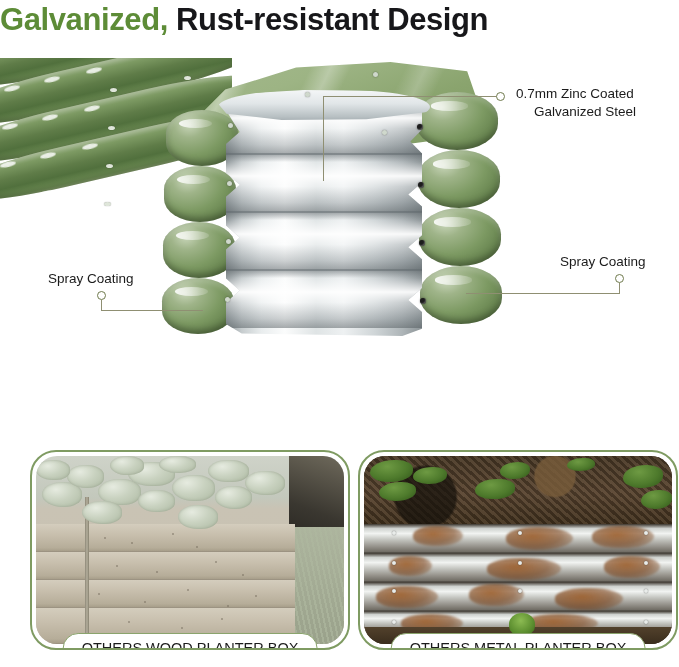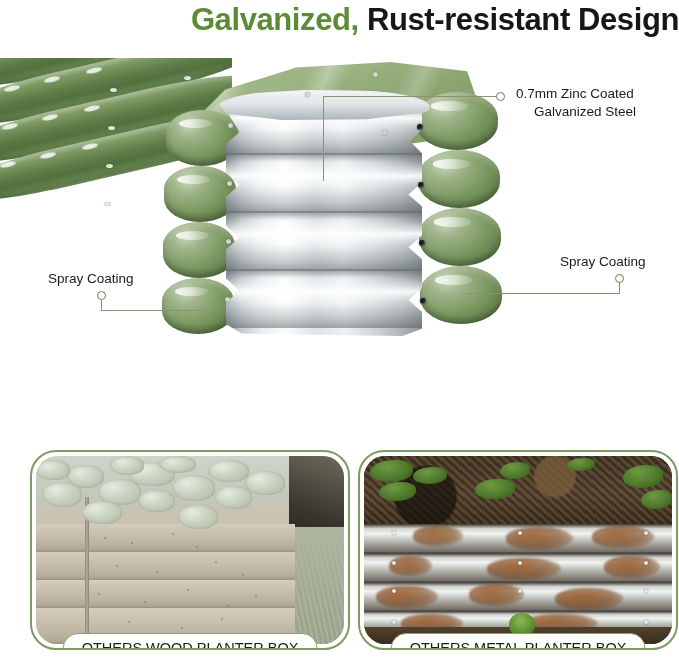--- a/index.html
+++ b/index.html
@@ -9,21 +9,21 @@
     background:#ffffff;
     position:relative;
     overflow:hidden;
   }
   .stage { position:absolute; inset:0; }
 
   
   .title {
     position:absolute;
     left:0; top:2px; width:679px;
-    text-align:right;
+    text-align:left;
     font-size:31px;
     font-weight:bold;
     letter-spacing:-0.4px;
     white-space:nowrap;
   }
   .title .green { color:#5d8c37; }
   .title .dark  { color:#17171a; }
 
   
   .hero { position:absolute; left:0; top:52px; width:679px; height:350px; }

